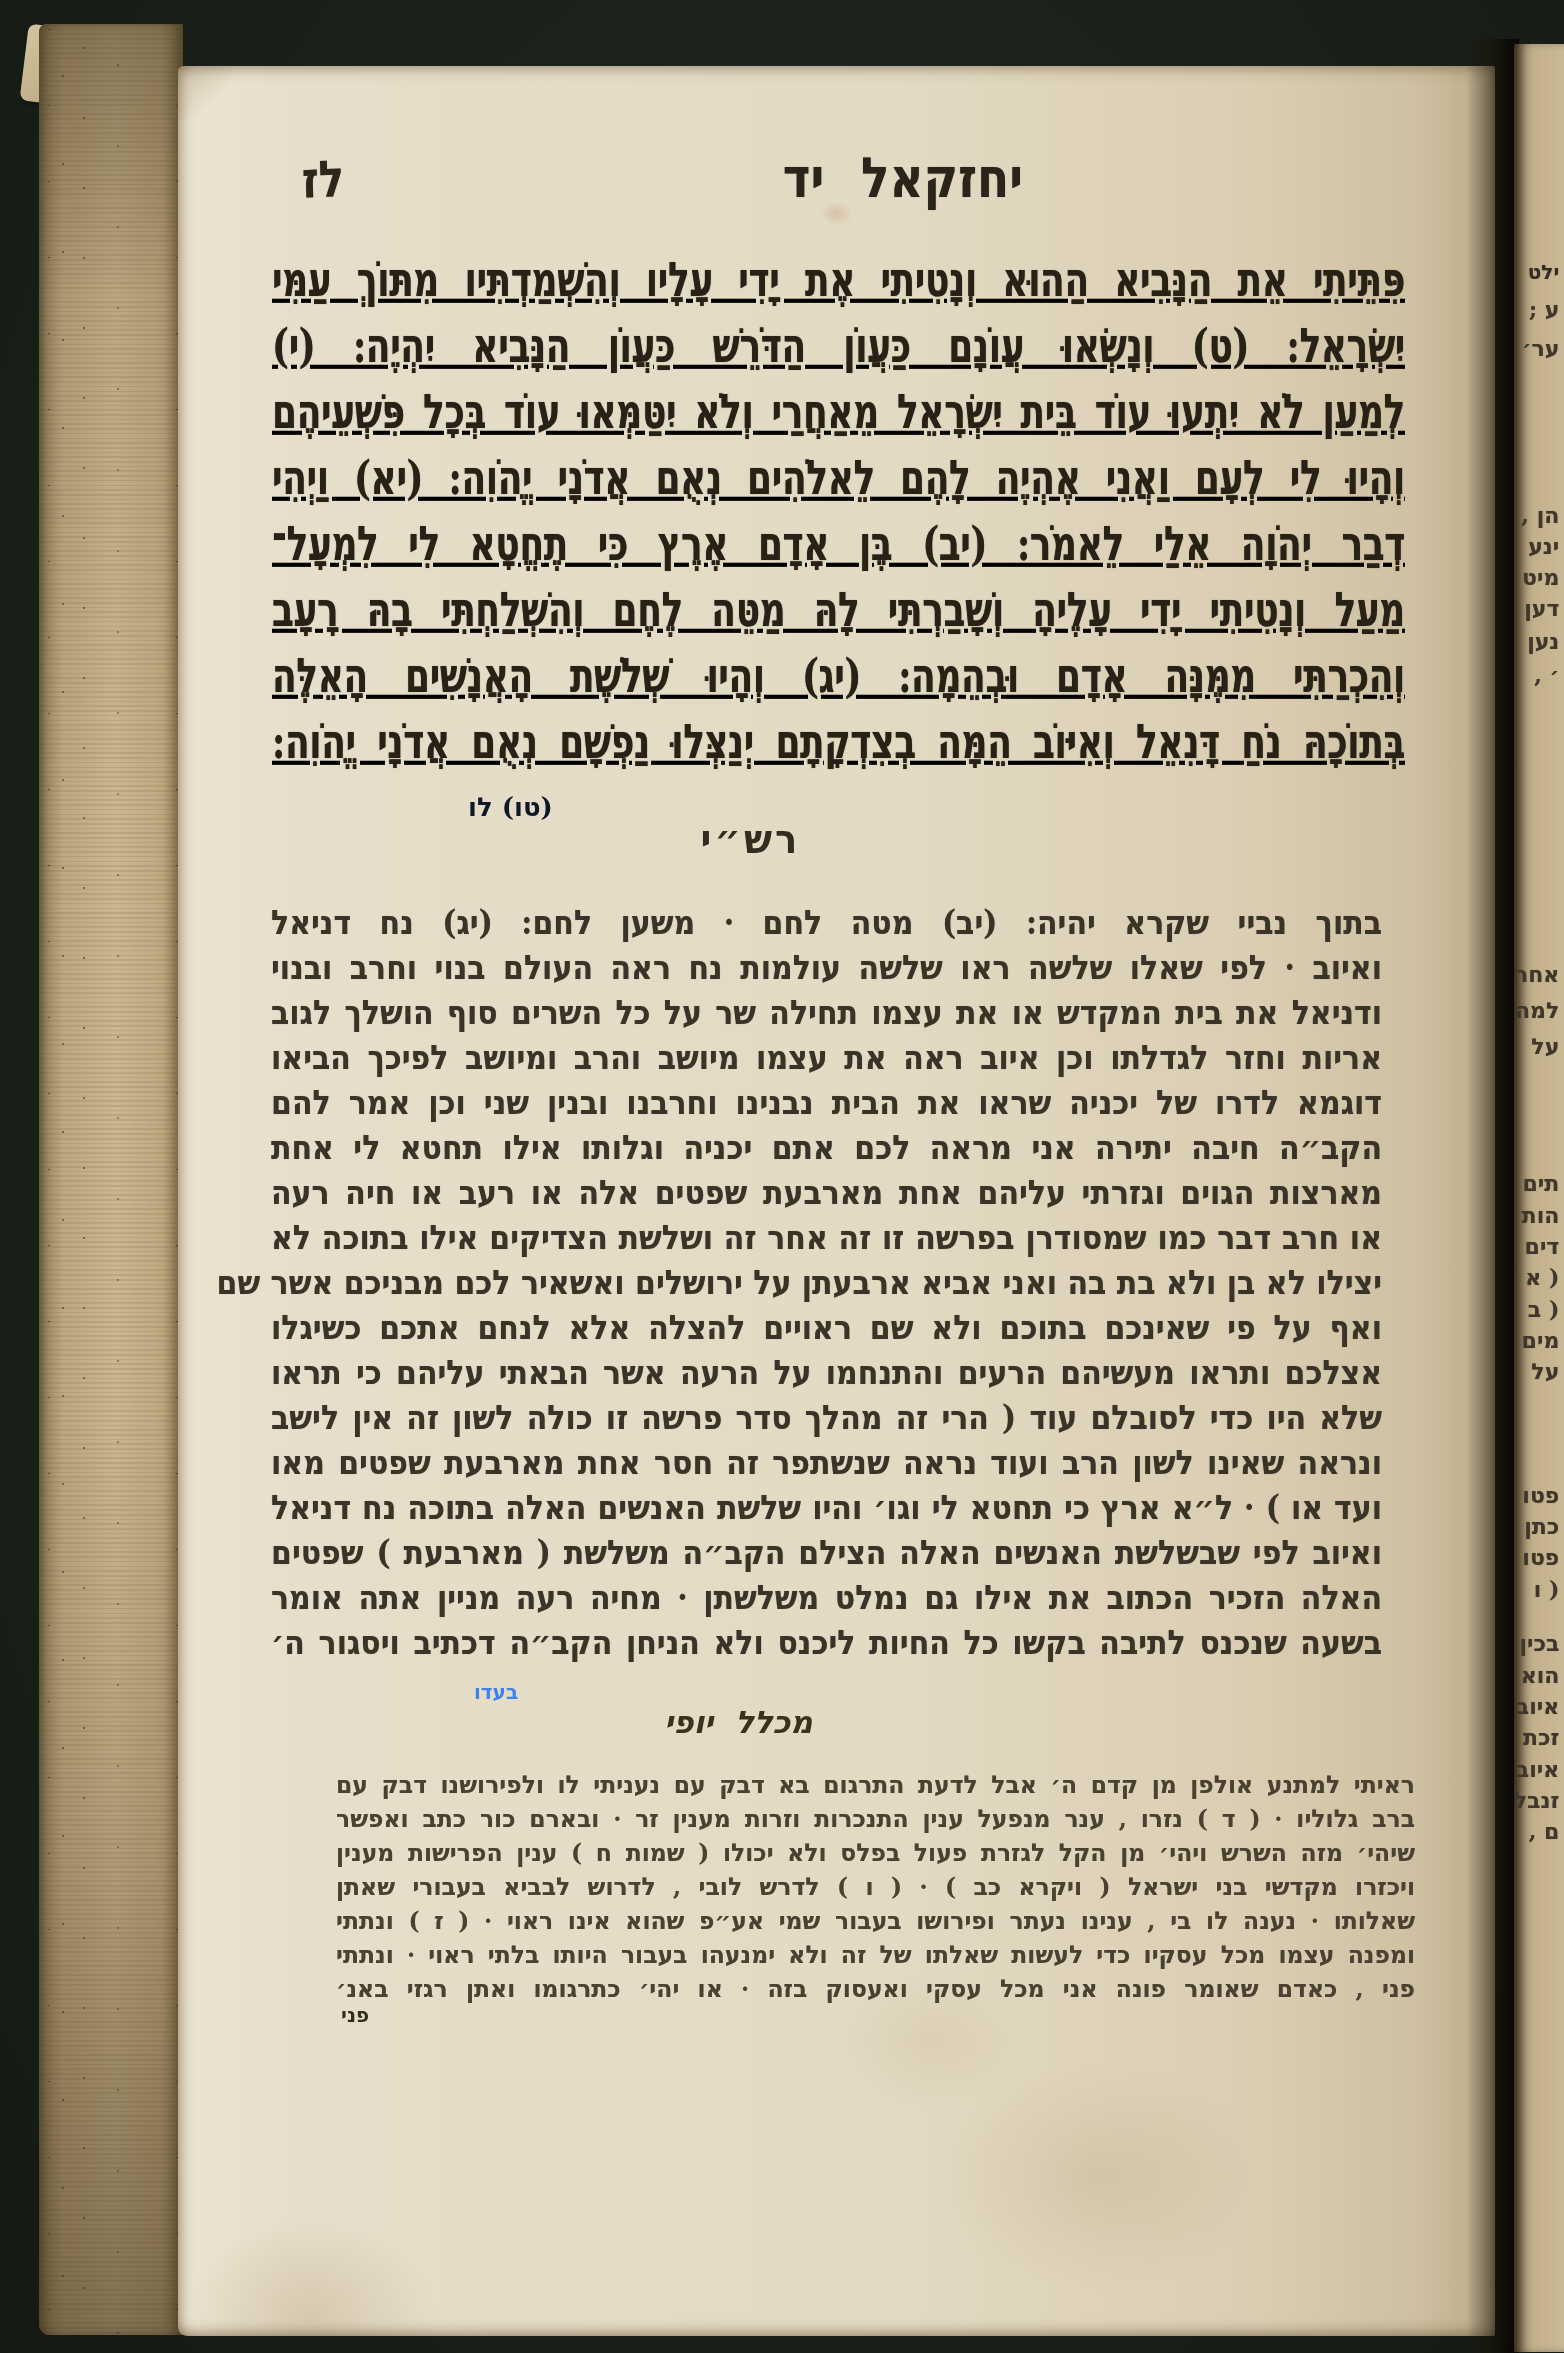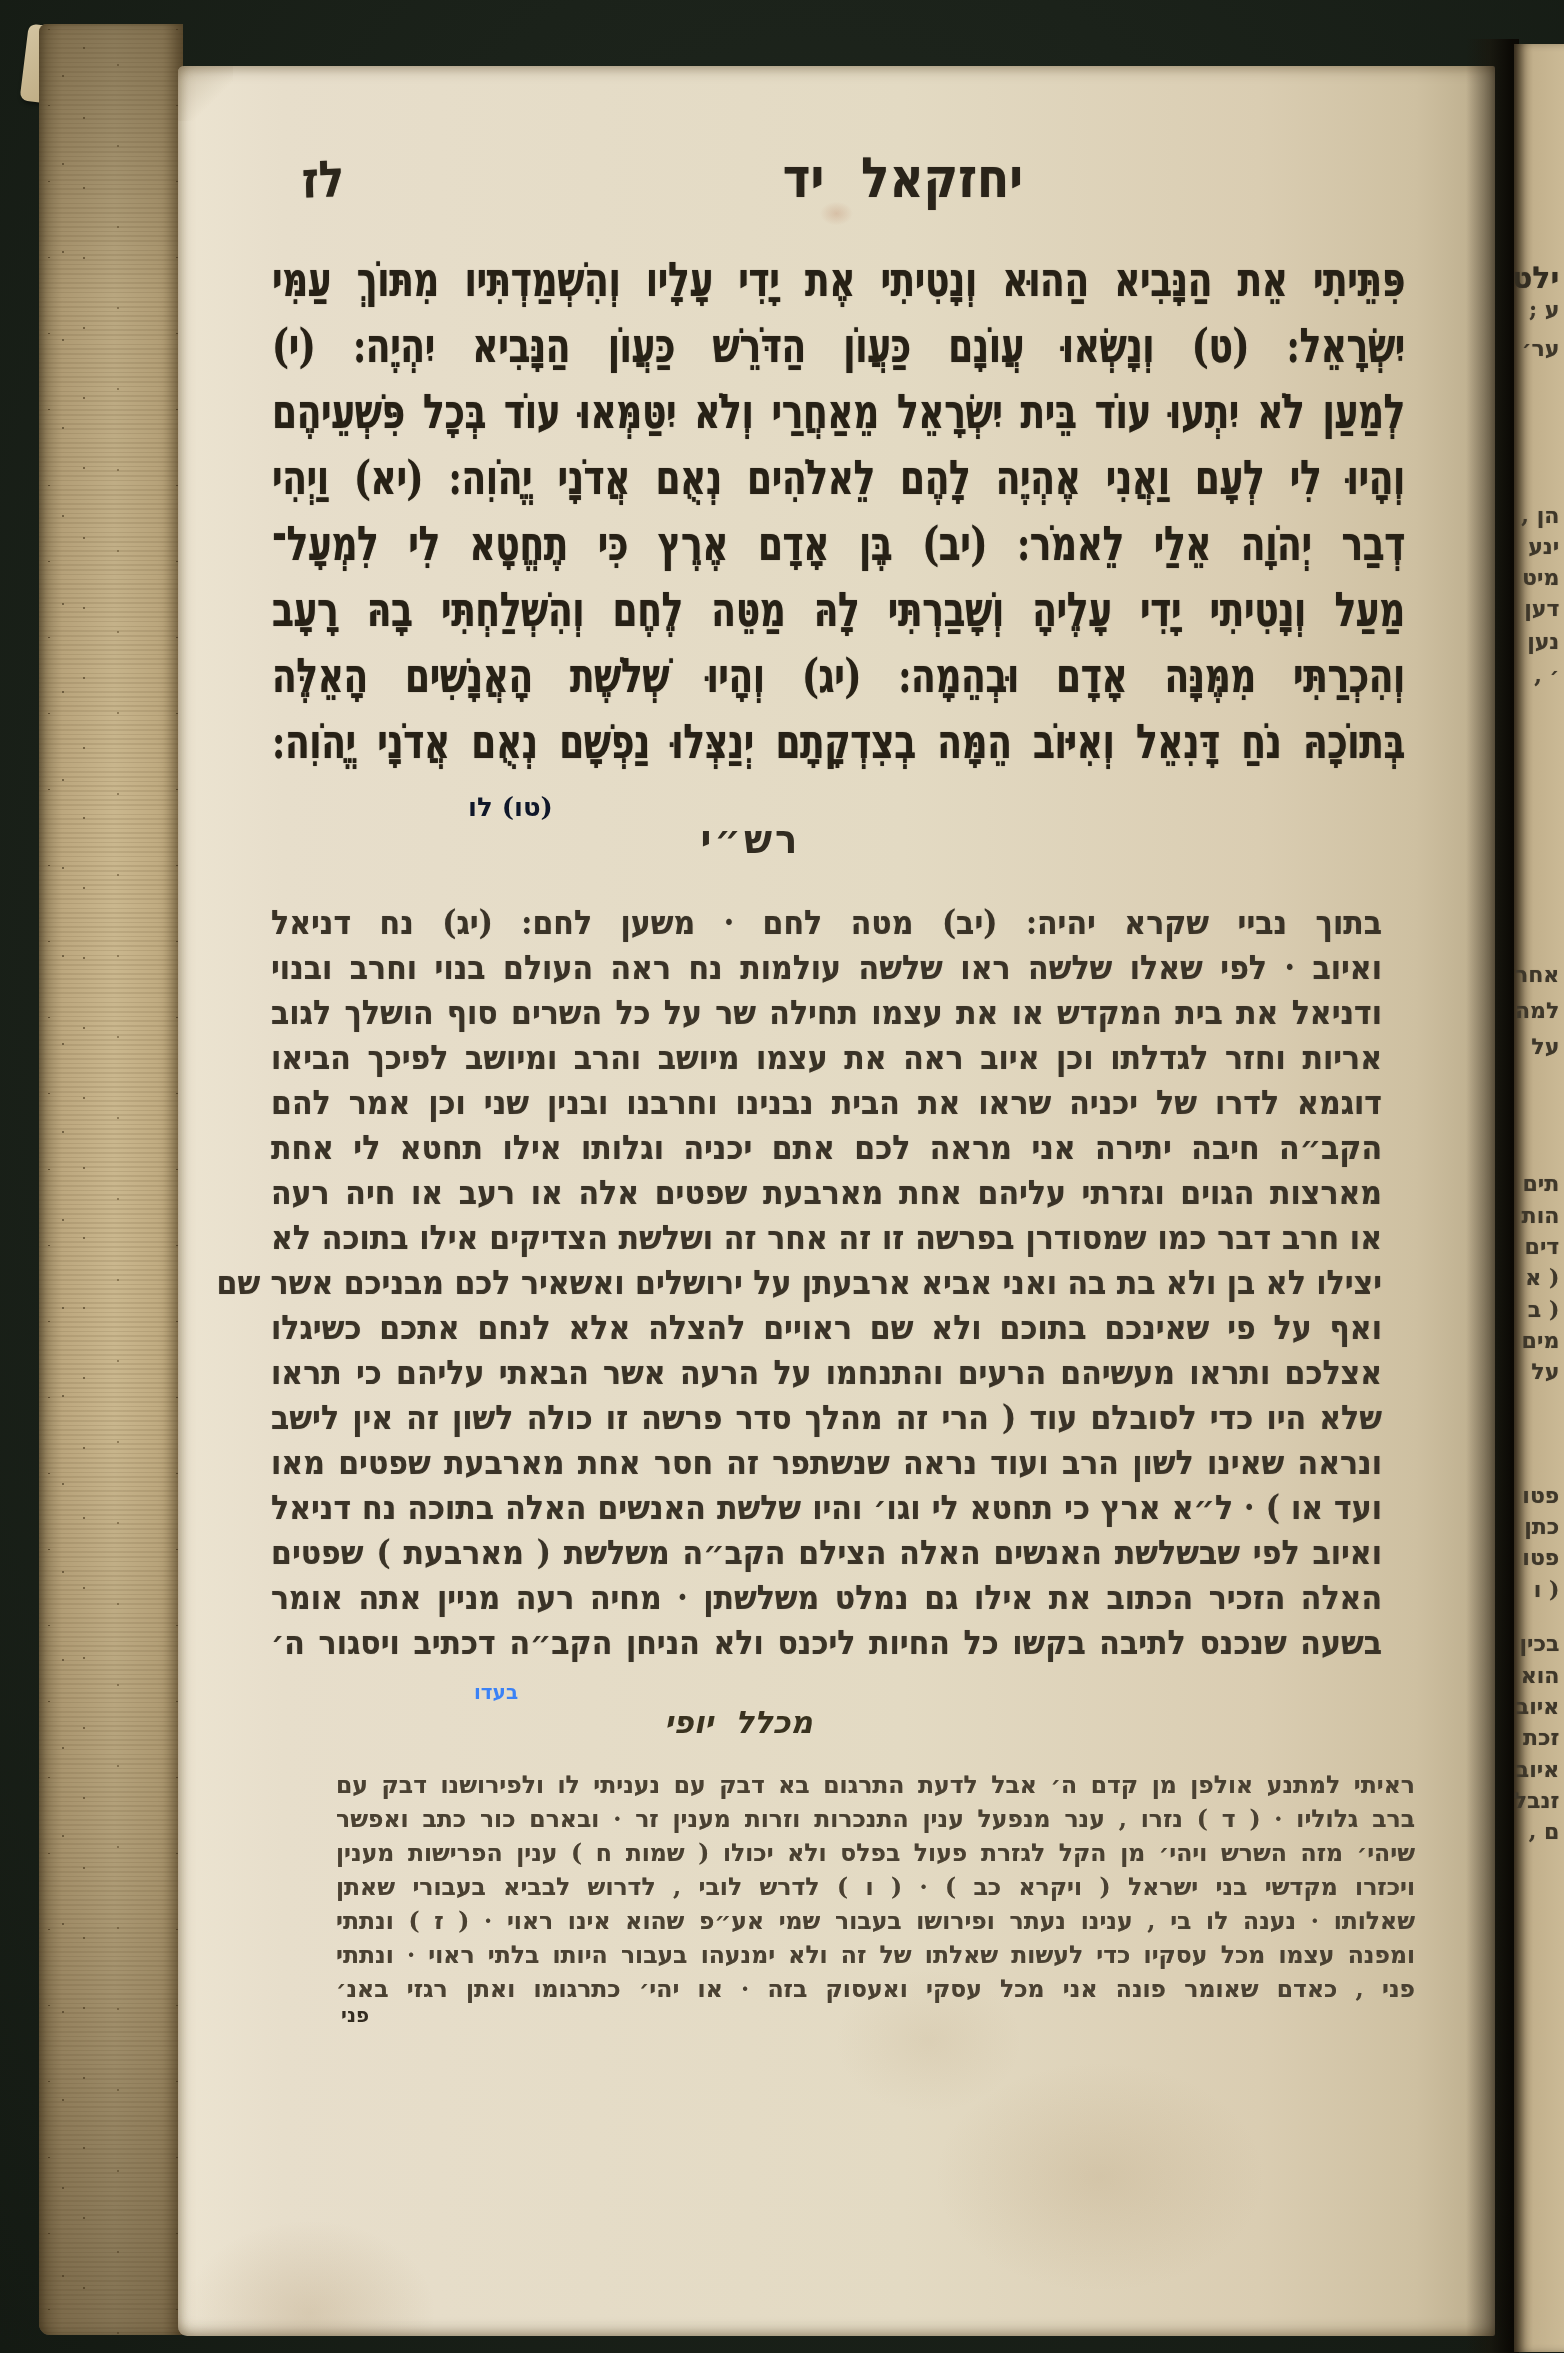--- a/index.html
+++ b/index.html
@@ -58,29 +58,29 @@
   .facing{
     position:absolute;left:1514px;top:44px;width:50px;height:2308px;overflow:hidden;
     background:linear-gradient(to right,#a5916b 0%,#c2b08c 38%,#cbba96 100%);
     box-shadow:inset 11px 0 11px -4.7px rgba(22,15,7,.85);
   }
   .frag{
     position:absolute;right:4.7px;white-space:nowrap;direction:rtl;
     font-family:"DejaVu Serif","DejaVu Sans",serif;font-weight:bold;
     font-size:22px;color:#3e372a;text-shadow:0 0 0.8px rgba(62,55,42,.5);
   }
-  .frag.big{font-size:30px;color:#332d21;}
+  .frag.big{font-size:20px;color:#332d21;}
   
   .he{direction:rtl;unicode-bidi:isolate;}
   .line{
     text-align:justify;text-align-last:justify;white-space:nowrap;
     font-family:"DejaVu Serif","DejaVu Sans",serif;
   }
   
-  .bible{position:absolute;left:272px;top:246px;width:1133px;}
+  .bible{position:absolute;left:272px;top:246px;width:1133px;text-decoration:underline;}
   .bible .line{
     height:66px;line-height:66px;font-size:36px;font-weight:bold;color:#272116;
     transform:scaleY(1.32);transform-origin:50% 50%;letter-spacing:-0.4px;
     text-shadow:0 0 0.8px rgba(39,33,22,.65);
   }
   
   .rashi{position:absolute;left:271px;top:900px;width:1111px;}
   .rashi .line{
     height:45px;line-height:45px;font-size:30px;font-weight:bold;color:#38classic;
     color:#38niner;

